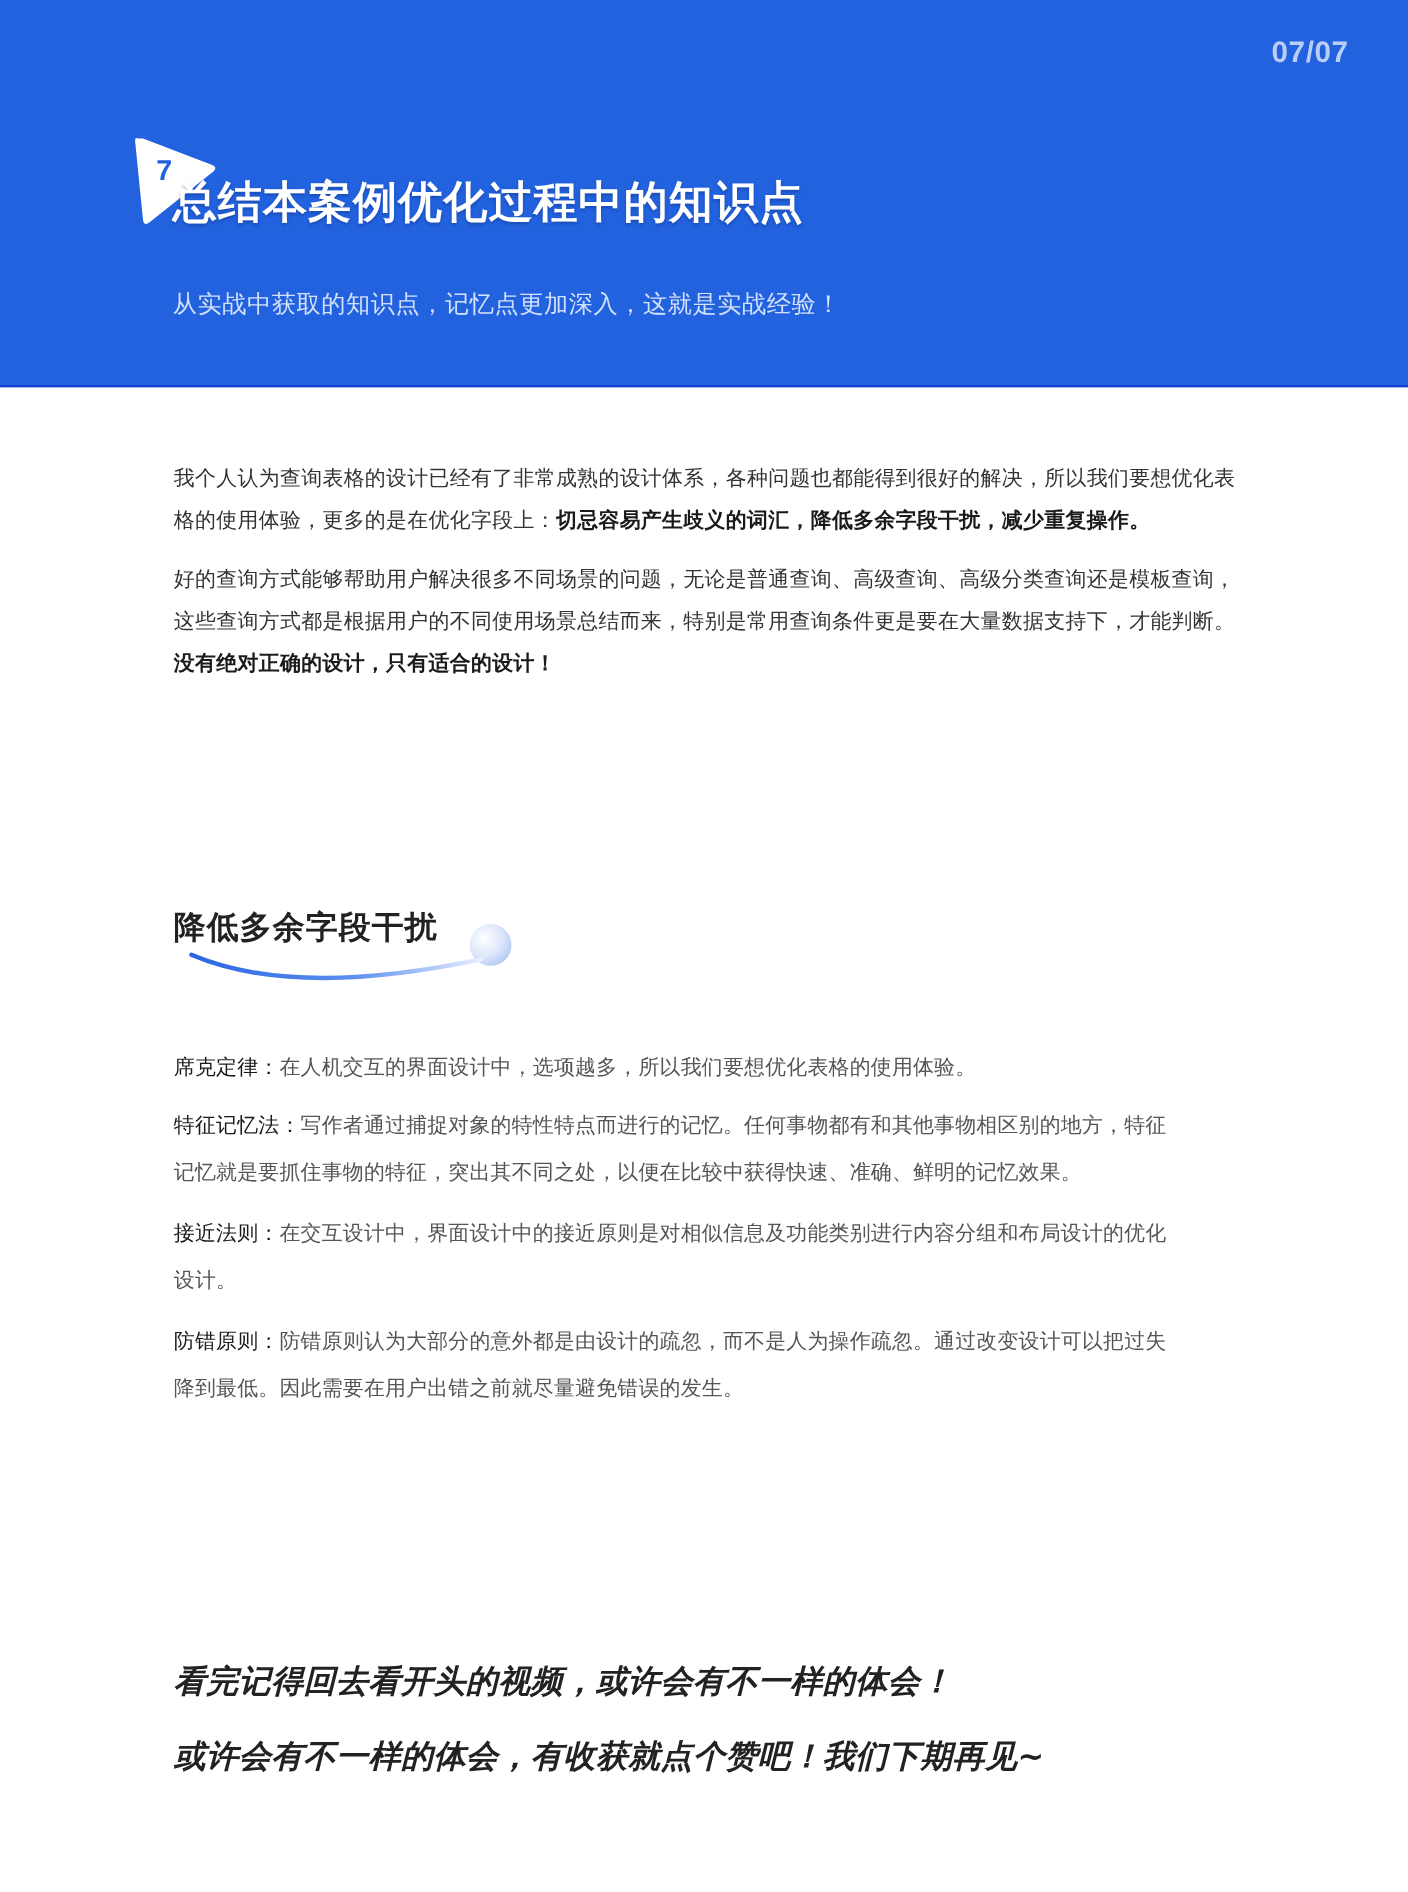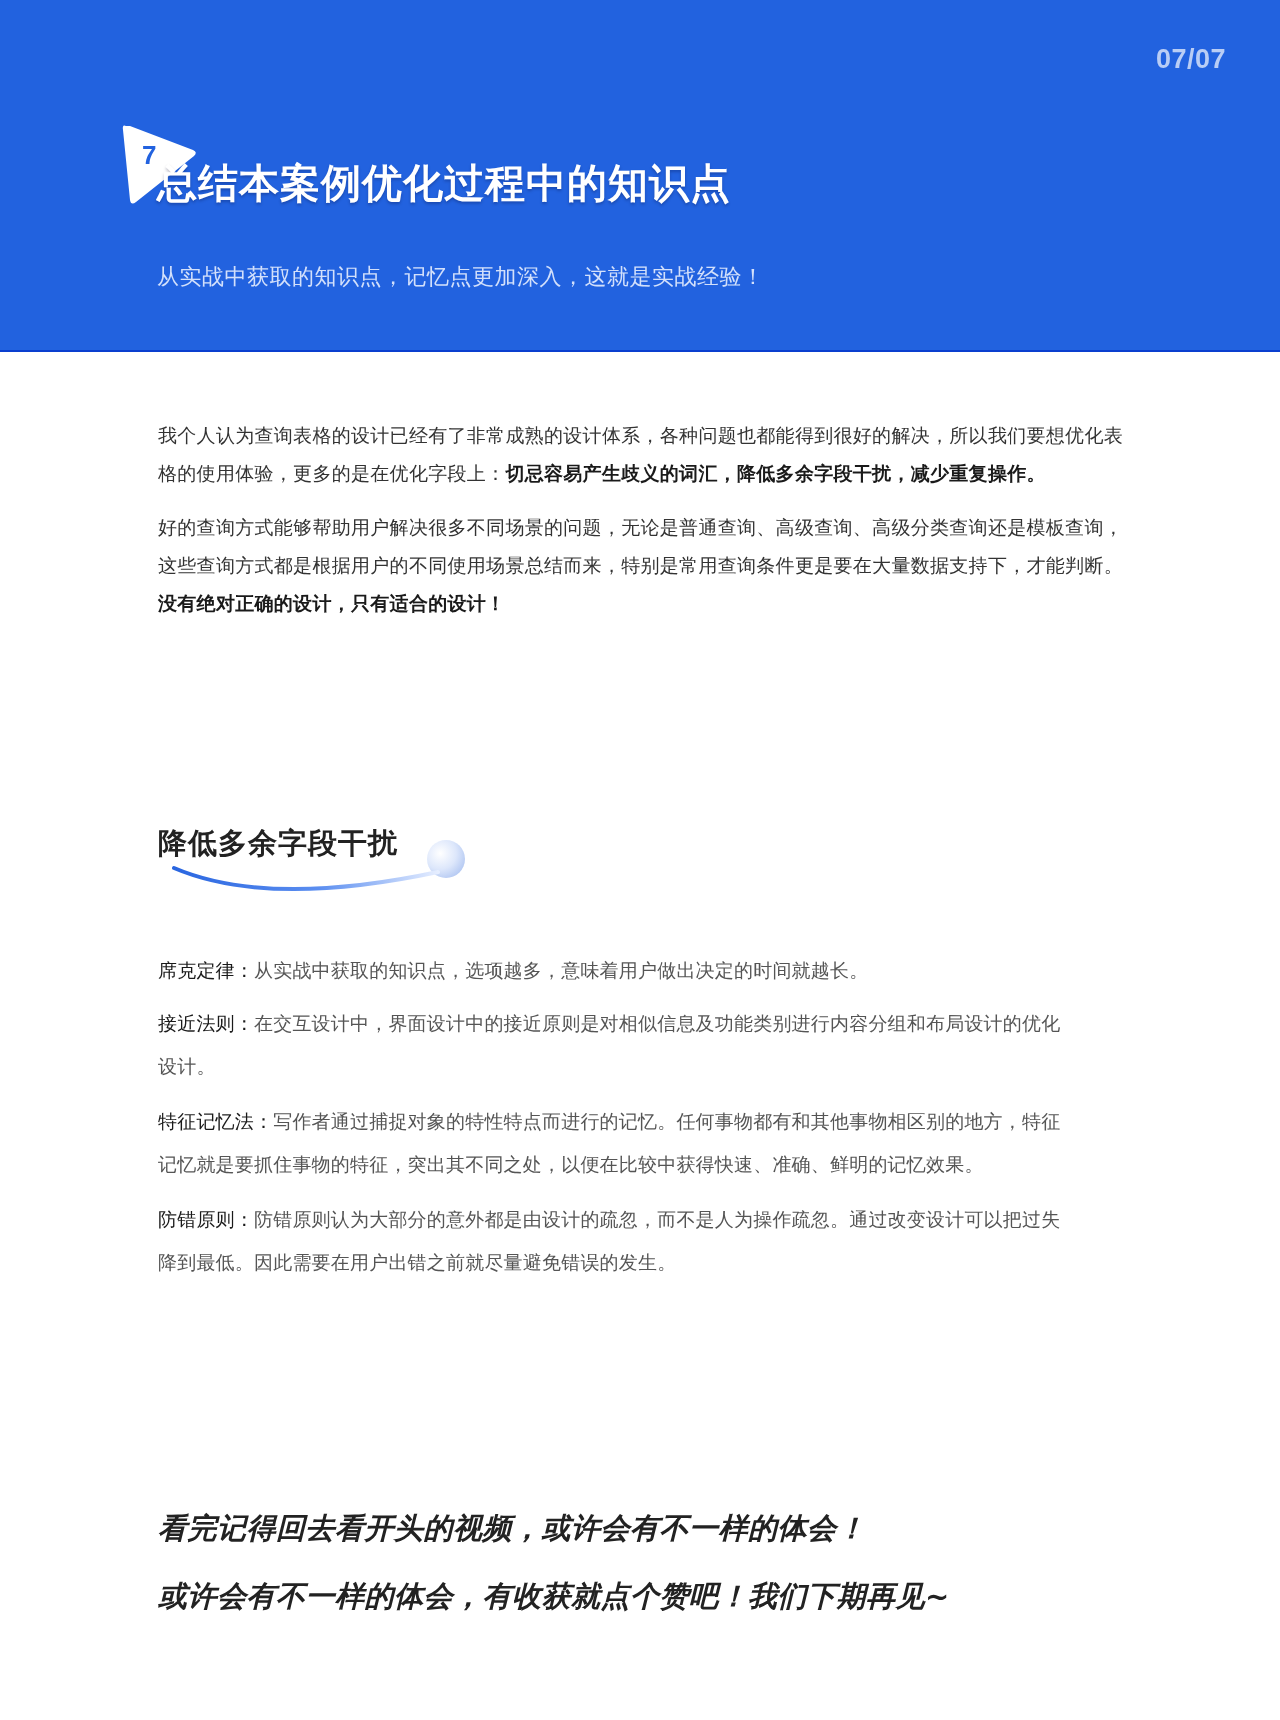--- a/index.html
+++ b/index.html
@@ -13,21 +13,21 @@
     .page { position: relative; width: 1280px; height: 1720px; background: #fff; }
 
     
     .header {
       position: absolute; left: 0; top: 0;
       width: 1280px; height: 352px;
       background: #2262df;
       border-bottom: 2px solid #0a3fcf;
     }
     .page-counter {
-      position: absolute; right: 54px; top: 44px;
+      position: absolute; right: 54px; top: 32px;
       font-family: "Liberation Sans", sans-serif;
       font-weight: bold; font-size: 27px;
       color: #b9cdf5; letter-spacing: 0.5px;
     }
     .badge {
       position: absolute; left: 120px; top: 122px;
       width: 80px; height: 84px;
     }
     .badge svg { display: block; }
     .badge-num {
@@ -121,27 +121,27 @@
         </radialGradient>
       </defs>
       <circle cx="288" cy="35" r="19" fill="url(#orb)"></circle>
       <path d="M16 44 Q110 84 280 48" stroke="url(#swoosh)" stroke-width="4" fill="none" stroke-linecap="round"></path>
     </svg>
     <div class="section-title">降低多余字段干扰</div>
   </div>
 
   <div class="knowledge">
     <p class="k-item">
-      <span class="k-term">席克定律：</span><span>从实战中获取的知识点，选项越多，意味着用户做出决定的时间就越长。</span>
+      <span class="k-term">席克定律：</span><span>在人机交互的界面设计中，选项越多，所以我们要想优化表格的使用体验。</span>
+    </p>
+    <p class="k-item" style="line-height:43px;">
+      <span class="k-term">特征记忆法：</span><span>写作者通过捕捉对象的特性特点而进行的记忆。任何事物都有和其他事物相区别的地方，特征记忆就是要抓住事物的特征，突出其不同之处，以便在比较中获得快速、准确、鲜明的记忆效果。</span>
     </p>
     <p class="k-item" style="line-height:43px;">
       <span class="k-term">接近法则：</span><span>在交互设计中，界面设计中的接近原则是对相似信息及功能类别进行内容分组和布局设计的优化设计。</span>
-    </p>
-    <p class="k-item" style="line-height:43px;">
-      <span class="k-term">特征记忆法：</span><span>写作者通过捕捉对象的特性特点而进行的记忆。任何事物都有和其他事物相区别的地方，特征记忆就是要抓住事物的特征，突出其不同之处，以便在比较中获得快速、准确、鲜明的记忆效果。</span>
     </p>
     <p class="k-item" style="line-height:43px;">
       <span class="k-term">防错原则：</span><span>防错原则认为大部分的意外都是由设计的疏忽，而不是人为操作疏忽。通过改变设计可以把过失降到最低。因此需要在用户出错之前就尽量避免错误的发生。</span>
     </p>
   </div>
 
   <div class="closing">
     <div class="closing-line">看完记得回去看开头的视频，或许会有不一样的体会！</div>
     <div class="closing-line">或许会有不一样的体会，有收获就点个赞吧！我们下期再见~</div>
   </div>

